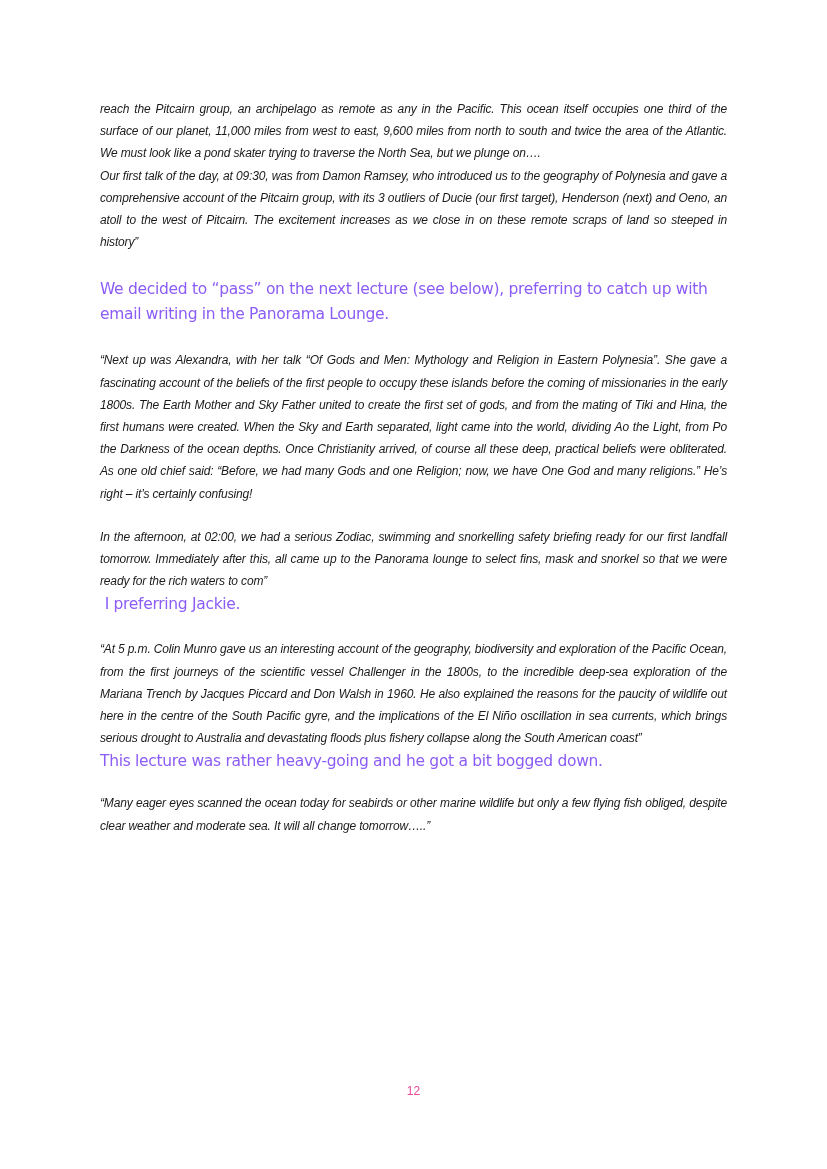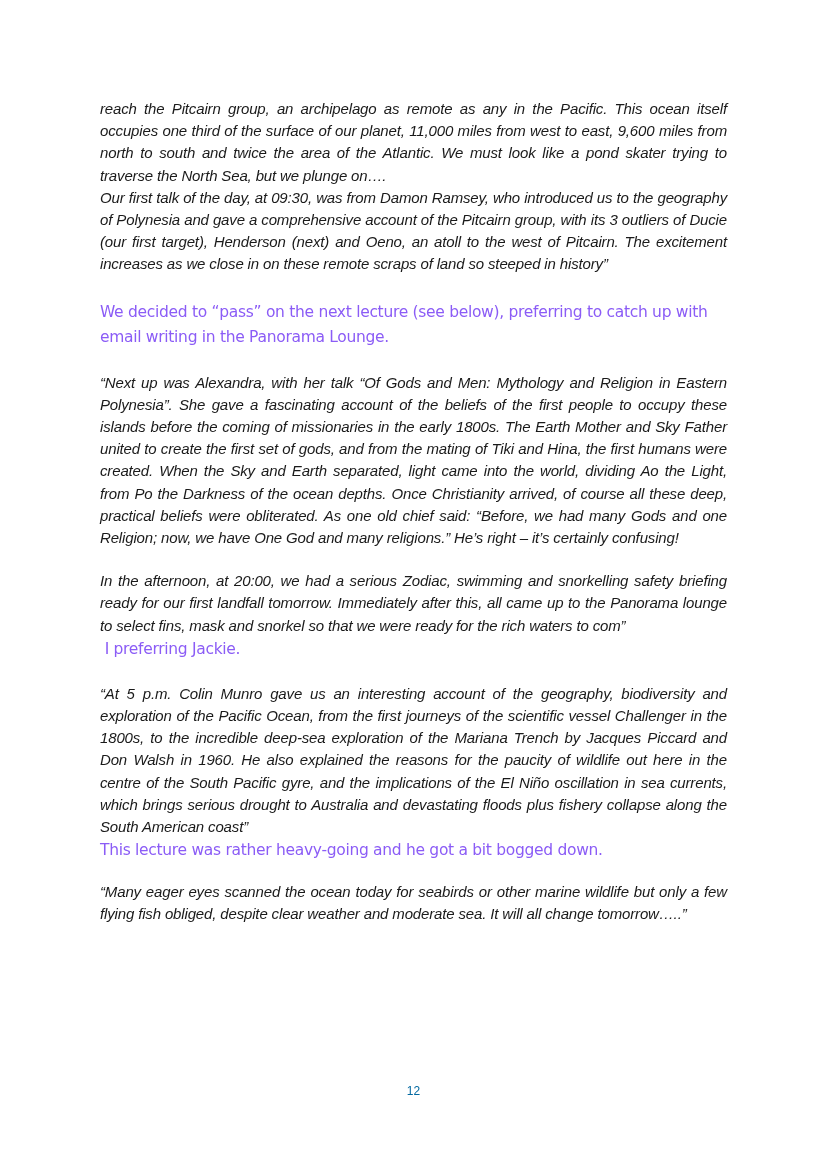--- a/index.html
+++ b/index.html
@@ -1,29 +1,29 @@
 <!DOCTYPE html>
 <html><head>
 <meta charset="utf-8">
 <style>
   html, body { margin: 0; padding: 0; background: #ffffff; }
   body { width: 827px; height: 1169px; position: relative; overflow: hidden; }
   .page { position: absolute; left: 100px; top: 98px; width: 627px; color: #1a1a1a; }
-  .q { font-family: "Liberation Sans", sans-serif; font-style: italic; font-size: 15px; line-height: 22.2px; text-align: justify; margin: 0; letter-spacing: -0.15px; }
+  .q { font-family: "Liberation Sans", sans-serif; font-style: italic; font-size: 12px; line-height: 22.2px; text-align: justify; margin: 0; letter-spacing: -0.15px; }
   .c { font-family: "DejaVu Sans", sans-serif; font-size: 15.5px; line-height: 25px; margin: 0; color: #8b5cf6; letter-spacing: -0.3px; }
-  .pn { position: absolute; top: 1084px; left: 0; width: 827px; text-align: center; font-family: "Liberation Sans", sans-serif; font-size: 12px; color: #0369a1; }
+  .pn { position: absolute; top: 1084px; left: 0; width: 827px; text-align: center; font-family: "Liberation Sans", sans-serif; font-size: 12px; color: #ec4899; }
 </style>
 </head>
 <body>
 
 <div class="page">
   <p class="q" style="margin-bottom:0">reach the Pitcairn group, an archipelago as remote as any in the Pacific. This ocean itself occupies one third of the surface of our planet, 11,000 miles from west to east, 9,600 miles from north to south and twice the area of the Atlantic. We must look like a pond skater trying to traverse the North Sea, but we plunge on….</p>
   <p class="q" style="margin-bottom:24px">Our first talk of the day, at 09:30, was from Damon Ramsey, who introduced us to the geography of Polynesia and gave a comprehensive account of the Pitcairn group, with its 3 outliers of Ducie (our first target), Henderson (next) and Oeno, an atoll to the west of Pitcairn. The excitement increases as we close in on these remote scraps of land so steeped in history”</p>
   <p class="c" style="margin-bottom:22px">We decided to “pass” on the next lecture (see below), preferring to catch up with email writing in the Panorama Lounge.</p>
   <p class="q" style="margin-bottom:21px">“Next up was Alexandra, with her talk “Of Gods and Men: Mythology and Religion in Eastern Polynesia”. She gave a fascinating account of the beliefs of the first people to occupy these islands before the coming of missionaries in the early 1800s. The Earth Mother and Sky Father united to create the first set of gods, and from the mating of Tiki and Hina, the first humans were created. When the Sky and Earth separated, light came into the world, dividing Ao the Light, from Po the Darkness of the ocean depths. Once Christianity arrived, of course all these deep, practical beliefs were obliterated. As one old chief said: “Before, we had many Gods and one Religion; now, we have One God and many religions.” He’s right – it’s certainly confusing!</p>
-  <p class="q" style="margin-bottom:0">In the afternoon, at 20:00, we had a serious Zodiac, swimming and snorkelling safety briefing ready for our first landfall tomorrow. Immediately after this, all came up to the Panorama lounge to select fins, mask and snorkel so that we were ready for the rich waters to com”</p>
+  <p class="q" style="margin-bottom:0">In the afternoon, at 02:00, we had a serious Zodiac, swimming and snorkelling safety briefing ready for our first landfall tomorrow. Immediately after this, all came up to the Panorama lounge to select fins, mask and snorkel so that we were ready for the rich waters to com”</p>
   <p class="c" style="margin-bottom:21px; white-space:pre"> I preferring Jackie.</p>
   <p class="q" style="margin-bottom:0">“At 5 p.m. Colin Munro gave us an interesting account of the geography, biodiversity and exploration of the Pacific Ocean, from the first journeys of the scientific vessel Challenger in the 1800s, to the incredible deep-sea exploration of the Mariana Trench by Jacques Piccard and Don Walsh in 1960. He also explained the reasons for the paucity of wildlife out here in the centre of the South Pacific gyre, and the implications of the El Niño oscillation in sea currents, which brings serious drought to Australia and devastating floods plus fishery collapse along the South American coast”</p>
   <p class="c" style="margin-bottom:18px">This lecture was rather heavy-going and he got a bit bogged down.</p>
   <p class="q" style="margin-bottom:28px">“Many eager eyes scanned the ocean today for seabirds or other marine wildlife but only a few flying fish obliged, despite clear weather and moderate sea. It will all change tomorrow…..”</p>
 </div>
 
 <div class="pn">12</div>
 
 </body></html>

